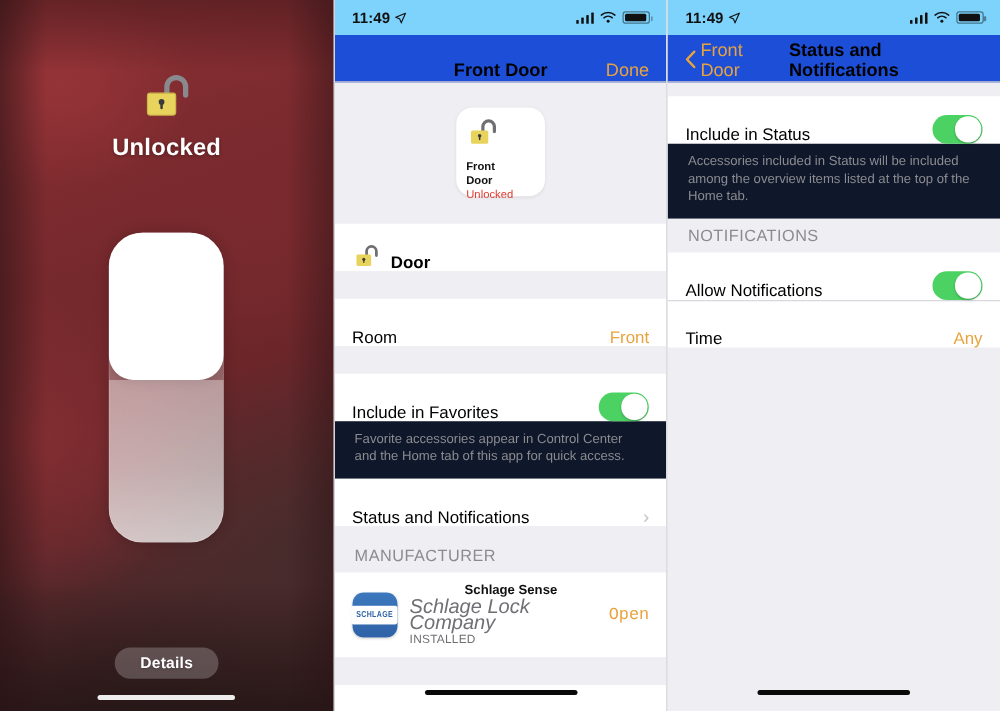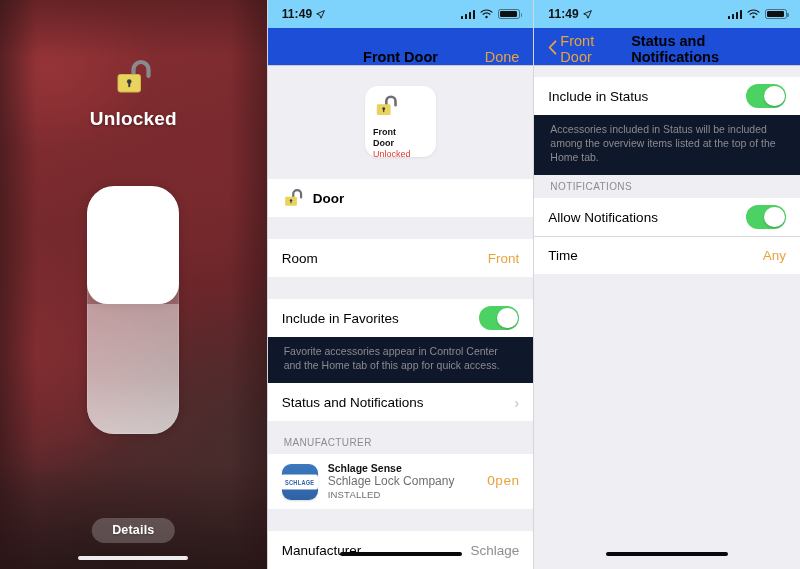--- a/index.html
+++ b/index.html
@@ -141,40 +141,40 @@
     padding: 7px 8px 0;
     position: relative;
   }
   .tile-lock { margin-bottom: 3px; }
   .tile-name { font-size: 9px; font-weight: bold; color:#111; line-height: 11px; }
   .tile-state { font-size: 9px; color:#e0382e; line-height: 11px; }
 
   .row {
     background: #fff;
     min-height: 38px;
-    display: flex; align-items: center;
+    display: flex; align-items: flex-end;
     padding: 0 14px;
     font-size: 13.5px; color: #000;
   }
   .row + .row { border-top: .5px solid #d8d8dd; }
   .row .val { margin-left: auto; color: #e8a33d; font-size: 13.5px; }
   .row .val-gray { margin-left: auto; color: #8d8d93; font-size: 13.5px; }
   .row-title-bold { font-weight: bold; font-size: 13.5px; }
   .row-icon { margin-right: 9px; display:flex; align-items:center; }
   .gap { height: 22px; background: #eeeef3; }
   .gap-sm { height: 11px; background:#eeeef3; }
   .footnote {
     background:#0f172a;
     padding: 7px 16px 11px;
     font-size: 10.5px; line-height: 14px; color: #8b8b90;
   }
   .section-hdr {
     background:#eeeef3;
     padding: 16px 16px 6px;
-    font-size: 10px; letter-spacing:.4px; color:#8b8b90;
+    font-size: 13px; letter-spacing:.4px; color:#8b8b90;
   }
   .chev-right { margin-left:auto; color:#c2c2c7; font-size: 15px; line-height:1; }
 
   
   .toggle {
     margin-left:auto;
     width: 40px; height: 23.5px;
     border-radius: 12px; background: #4cd263;
     position: relative; flex: none;
   }
@@ -197,22 +197,22 @@
     box-shadow: 0 1px 2px rgba(0,0,0,.15);
   }
   .app-badge {
     background:#fff; color:#2f62a6;
     font-size: 5.6px; font-weight:bold; letter-spacing:.3px;
     padding: 2px 3px; border-radius: 2px;
     border: 1px solid rgba(255,255,255,.9);
     transform: scaleY(1.25);
   }
   .app-txt { display:flex; flex-direction:column; gap:0; }
-  .app-name { font-size: 10.5px; font-weight:bold; color:#111; line-height: 13px;}
-  .app-sub { font-size: 12px; color:#6f6f74; line-height: 13px;}
+  .app-name { font-size: 10.5px; font-weight:bold; color:#111; line-height: 13px; margin-left: 44px;}
+  .app-sub { font-size: 16px; color:#6f6f74; line-height: 13px; font-style: italic;}
   .app-inst { font-size: 9.5px; color:#6f6f74; line-height: 13px; letter-spacing:.2px;}
   .app-open { margin-left:auto; color:#e8a33d; font-size: 13.5px; font-family: Liberation Mono, monospace; }
 
   .home-bar-dark {
     position:absolute; left:50%; transform:translateX(-50%);
     bottom: 13px; width: 122px; height: 4.5px;
     border-radius: 3px; background: #090909;
     z-index: 20;
   }
 </style>

